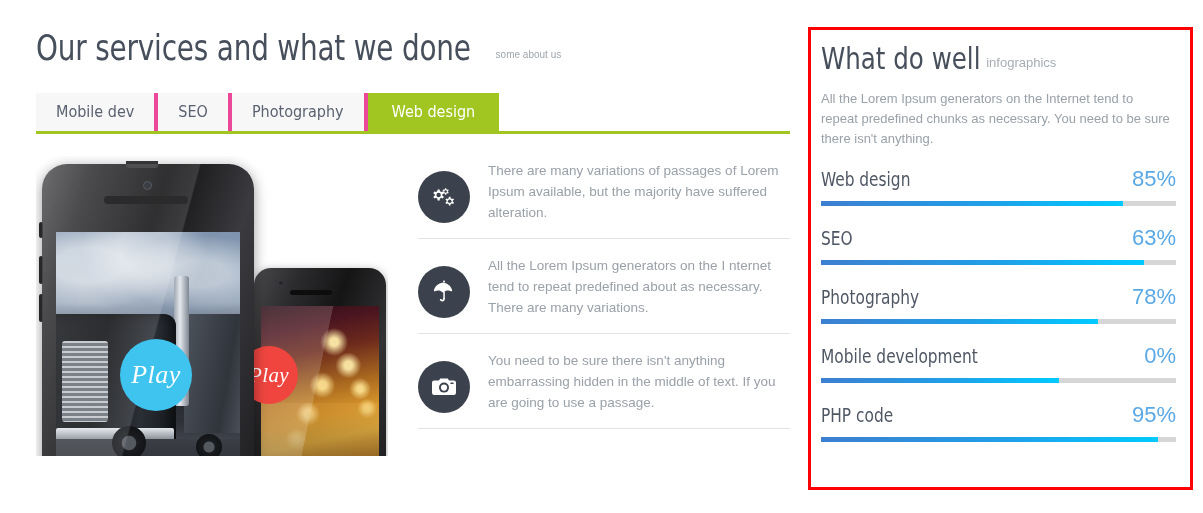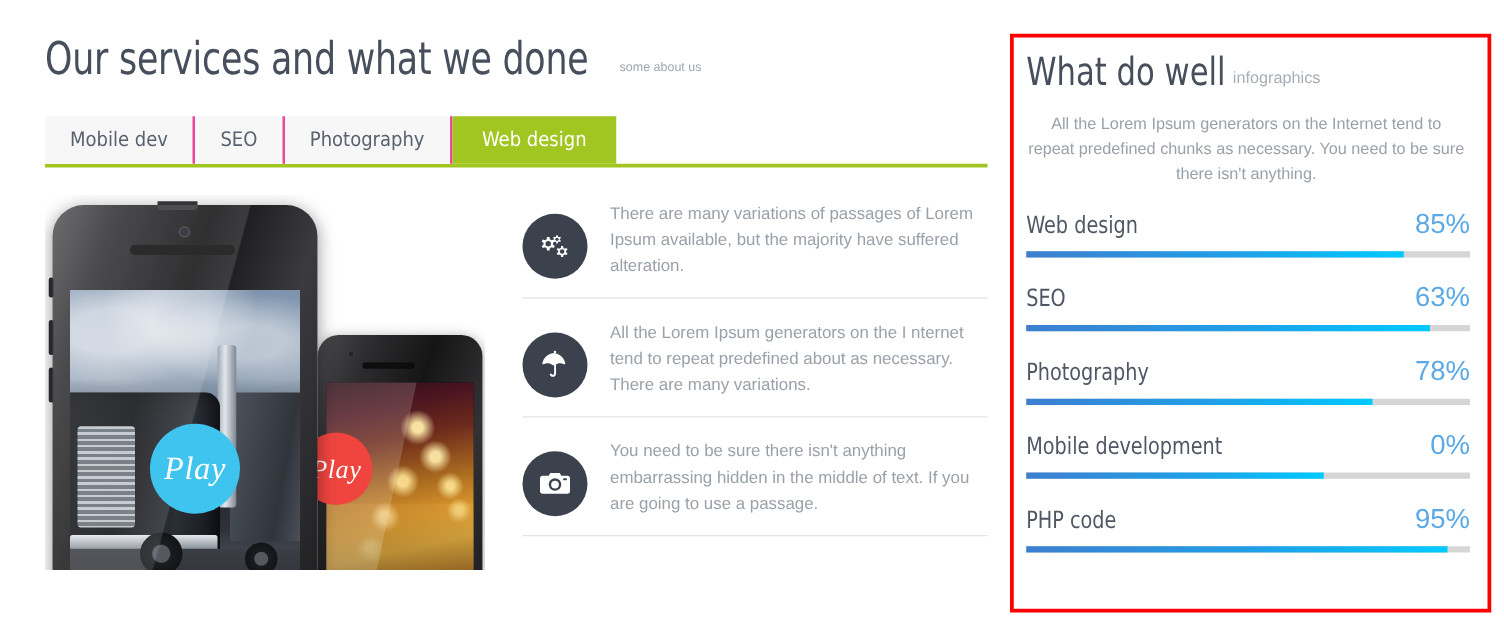--- a/index.html
+++ b/index.html
@@ -34,21 +34,21 @@
   .tabs-underline {
     position: absolute; left: 0; bottom: 0; width: 754px; height: 3px;
     background: #a2c621;
   }
   .tab-strip { display: flex; align-items: flex-end; height: 38px; position: relative; z-index: 2; }
   .tab {
     height: 38px; line-height: 38px; padding: 0 20px;
     font-family: "Liberation Sans Narrow", "DejaVu Sans Condensed", "Liberation Sans", sans-serif;
     font-size: 16px; color: #5a6270; background: #f7f7f7;
     cursor: pointer; white-space: nowrap;
-    border-right: 2px solid #ec4899;
+    border-right: 4px solid #ec4899;
   }
   .tab:last-child { border-right: none; }
   .tab.active { background: #a2c621; color: #ffffff; padding: 0 24px; }
 
   
   .content-row { display: flex; margin-top: 22px; }
 
   
   .phones {
     position: relative; width: 352px; height: 300px; overflow: hidden;
@@ -219,21 +219,20 @@
     margin-left: 18px; font-size: 13.5px; line-height: 21px;
     color: #9aa1a9; max-width: 308px;
   }
 
   
   .right-panel {
     position: absolute; left: 808px; top: 27px;
     width: 385px; height: 463px;
     border: 3px solid #ff0000; background: #fff;
     padding: 10px 14px 0 10px;
-    text-align: center;
   }
   .panel-head { display: flex; align-items: baseline; }
   .panel-title {
     font-family: "Liberation Sans Narrow", "DejaVu Sans Condensed", "Liberation Sans", sans-serif;
     font-size: 31px; line-height: 36px; color: #474f5c; font-weight: 400;
     transform: scaleX(0.88); transform-origin: left center; white-space: nowrap;
   }
   .panel-subtitle {
     font-size: 13px; color: #a6adb4; margin-left: -16px; position: relative; top: -2px;
   }

